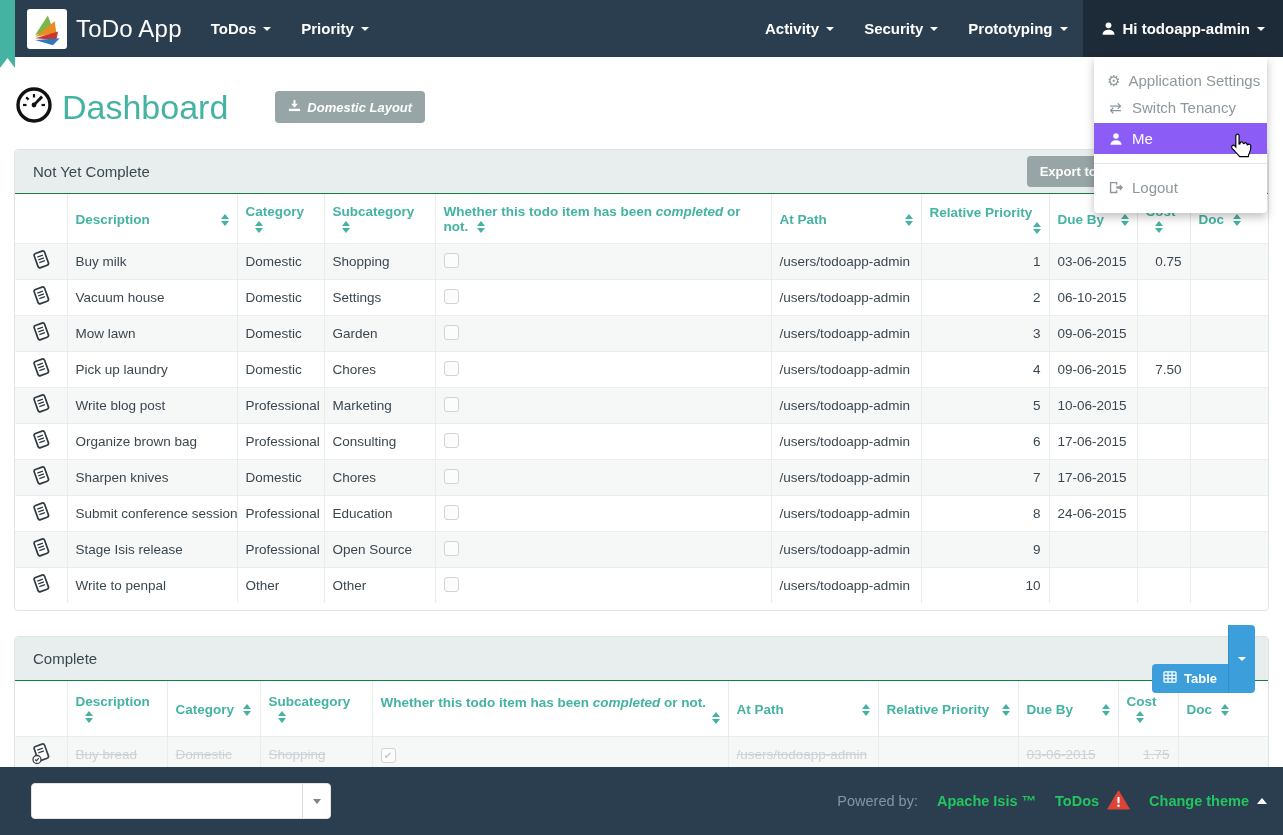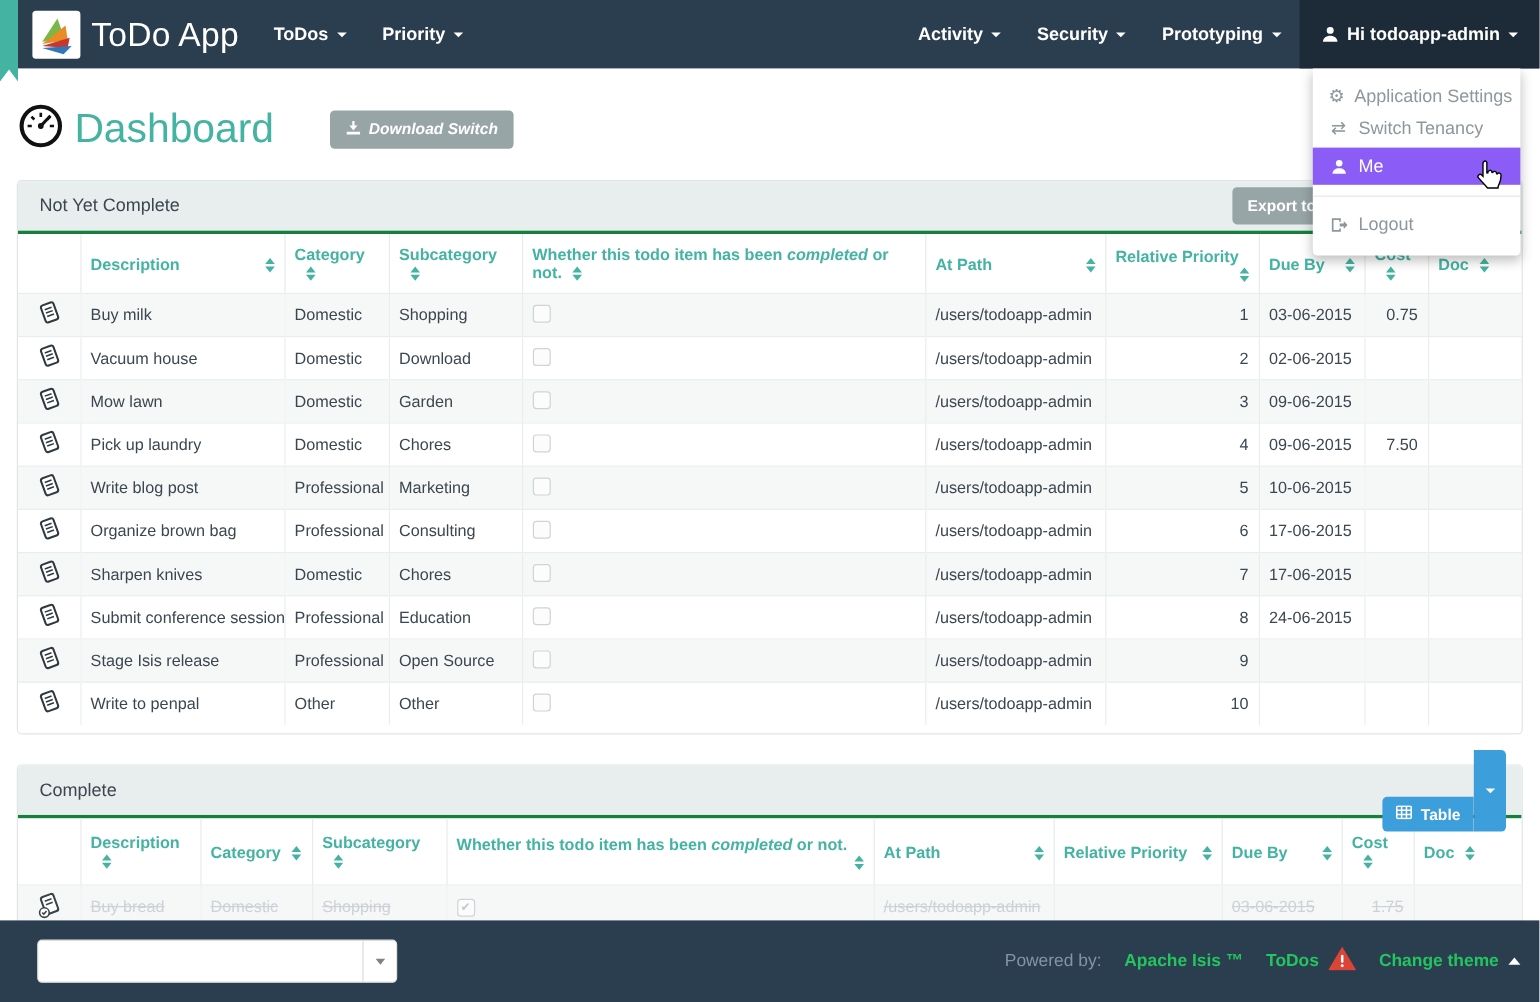--- a/index.html
+++ b/index.html
@@ -7,21 +7,21 @@
   body {
     font-family:"Liberation Sans", sans-serif;
     background:#fff; color:#3b4750; position:relative; overflow:hidden;
   }
   
   .navbar { height:57px; background:#2b3e50; display:flex; align-items:stretch; position:relative; z-index:40; }
   .ribbon { position:absolute; left:0; top:0; width:15px; height:68px; background:#44b3a2; z-index:46;
             clip-path:polygon(0 0,100% 0,100% 100%,50% calc(100% - 10px),0 100%); }
   .brand { display:flex; align-items:center; gap:9px; margin-left:27px; }
   .logo-tile { width:40px; height:40px; background:#fff; border-radius:3px; display:flex; align-items:center; justify-content:center; }
-  .brand-text { color:#fff; font-size:28px; font-weight:400; letter-spacing:.2px; }
+  .brand-text { color:#fff; font-size:24px; font-weight:400; letter-spacing:.2px; }
   .nav-link { display:flex; align-items:center; gap:7px; padding:0 15px; color:#fff; font-size:15px; font-weight:600; cursor:pointer; }
   .nav-left { display:flex; margin-left:14px; }
   .nav-right { display:flex; margin-left:auto; }
   .caret-down { width:0; height:0; border-left:4px solid transparent; border-right:4px solid transparent; border-top:4px solid #fff; display:inline-block; }
   .nav-user { background:#1d2a37; padding:0 18px; }
   .user-glyph { display:inline-flex; }
   
   .dropdown-menu { position:absolute; top:57px; right:16px; width:173px; background:#fff;
     border-radius:0 0 4px 4px; box-shadow:0 4px 10px rgba(0,0,0,.25); padding:10px 0 12px; z-index:100; }
   .dd-item { display:flex; align-items:center; gap:8px; padding:5px 13px; color:#8e979c; font-size:15px; cursor:pointer; white-space:nowrap; }
@@ -31,21 +31,21 @@
   .dd-divider { border-top:1px solid #e6e6e6; margin:9px 0 10px; }
   .cursor-hand { position:absolute; left:1228px; top:133px; z-index:120; pointer-events:none; }
   
   .title-row { display:flex; align-items:center; margin:29px 0 0 15px; }
   .page-title { color:#44b3a2; font-size:34px; font-weight:400; margin-left:9px; }
   .btn { border:none; border-radius:4px; color:#fff; font-family:inherit; cursor:pointer; display:inline-flex; align-items:center; gap:6px; }
   .btn-gray { background:#97a5a7; }
   .download-btn { margin-left:47px; padding:8px 13px; font-size:13px; font-style:italic; font-weight:700; }
   
   .panel { margin:21px 14px 0; border:1px solid #dfe5e7; border-radius:4px; background:#fff; }
-  .panel-heading { background:#e8edee; border-bottom:3px solid #15803d; border-radius:4px 4px 0 0; height:44px;
+  .panel-heading { background:#e8edee; border-bottom:1px solid #15803d; border-radius:4px 4px 0 0; height:44px;
     display:flex; align-items:center; justify-content:space-between; padding:0 13px 0 18px; }
   .panel-title { font-size:15px; color:#3b4750; }
   .panel-actions { display:flex; gap:10px; }
   .panel-actions .btn { padding:7px 13px; font-size:13px; font-weight:600; }
   .panel-body { padding:0 0 7px; }
   
   table { width:100%; border-collapse:collapse; table-layout:fixed; font-size:13.5px; }
   th { color:#44b3a2; font-weight:700; text-align:left; padding:10px 8px 9px; border-left:1px solid #e6ebec; vertical-align:middle; }
   th:first-child { border-left:none; }
   th .em { font-style:italic; font-weight:700; }
@@ -197,21 +197,21 @@
     </svg>
   </span>
   <h1 class="page-title">Dashboard</h1>
   <button class="btn btn-gray download-btn">
     <span>
       <svg width="13" height="13" viewBox="0 0 14 14" fill="#fff">
           <path d="M6 1h2v4h2.6L7 9.4 3.4 5H6z"></path>
           <path d="M1 10.5h12V13H1z"></path>
         </svg>
     </span>
-    <span>Download Switch</span>
+    <span>Domestic Layout</span>
   </button>
 </div>
 
 <div class="panel">
   <div class="panel-heading">
     <span class="panel-title">Not Yet Complete</span>
     <div class="panel-actions">
       <button class="btn btn-gray">
         <span>Export to Word</span>
       </button>
@@ -309,25 +309,25 @@
     <g transform="rotate(-20 11 12)">
       <rect x="6" y="4" width="11" height="15" rx="2" fill="#fff" stroke="#30393f" stroke-width="1.7"></rect>
       <line x1="8.5" y1="8" x2="14.5" y2="8" stroke="#30393f" stroke-width="1.3"></line>
       <line x1="8.5" y1="11" x2="14.5" y2="11" stroke="#30393f" stroke-width="1.3"></line>
       <line x1="8.5" y1="14" x2="14.5" y2="14" stroke="#30393f" stroke-width="1.3"></line>
     </g>
   </svg>
 </td>
             <td>Vacuum house</td>
             <td>Domestic</td>
-            <td>Download</td>
+            <td>Settings</td>
             <td><span class="cb"></span></td>
             <td>/users/todoapp-admin</td>
             <td class="ar">2</td>
-            <td>02-06-2015</td>
+            <td>06-10-2015</td>
             <td class="ar"></td>
             <td></td>
           </tr>
           <tr>
             <td class="icon-cell">
   <svg width="22" height="24" viewBox="0 0 22 24">
     <g transform="rotate(-20 11 12)">
       <rect x="6" y="4" width="11" height="15" rx="2" fill="#fff" stroke="#30393f" stroke-width="1.7"></rect>
       <line x1="8.5" y1="8" x2="14.5" y2="8" stroke="#30393f" stroke-width="1.3"></line>
       <line x1="8.5" y1="11" x2="14.5" y2="11" stroke="#30393f" stroke-width="1.3"></line>

